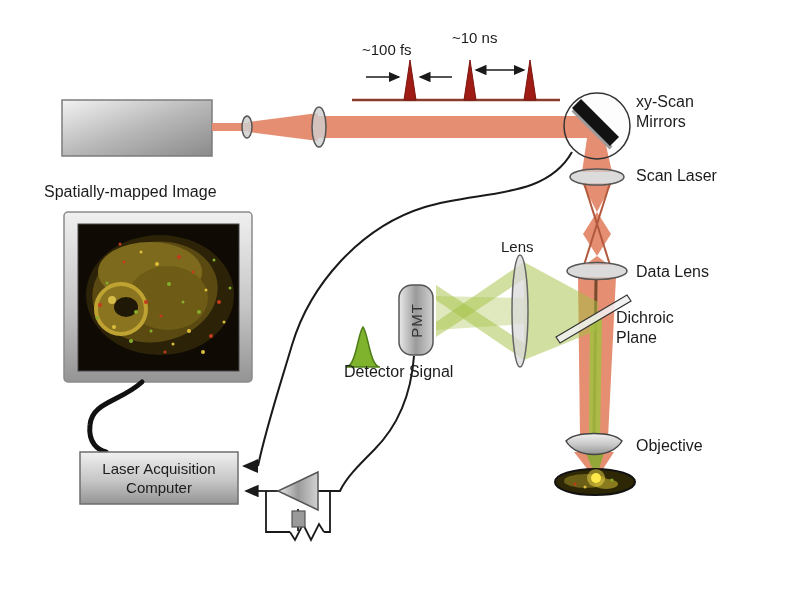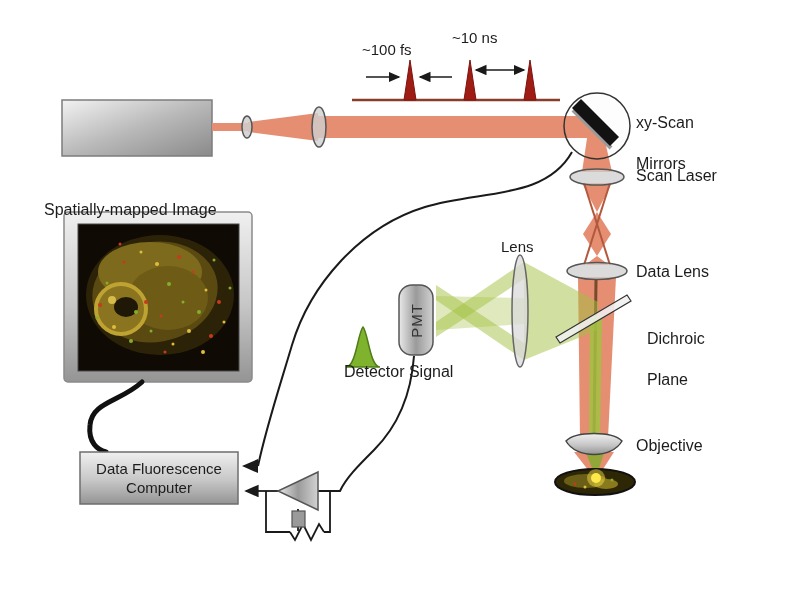--- a/index.html
+++ b/index.html
@@ -1,21 +1,21 @@
 <!DOCTYPE html>
 <html><head>
 <meta charset="utf-8">
 <style>
   html,body{margin:0;padding:0;background:#fff;}
   .stage{position:relative;width:790px;height:600px;background:#ffffff;overflow:hidden;
          font-family:"Liberation Sans", sans-serif;}
   .stage svg{position:absolute;left:0;top:0;}
   .lbl{position:absolute;color:#1c1c1c;font-size:16px;line-height:20px;white-space:nowrap;}
   .lbl.small{font-size:15px;}
-  .lbl span{display:block;margin-top:21px;}
+  .lbl span{display:block;}
   .computer-box-label{position:absolute;left:80px;top:452px;width:158px;height:52px;
          display:flex;flex-direction:column;align-items:center;justify-content:center;
          color:#1c1c1c;font-size:15px;line-height:19px;}
   .pmt-label{position:absolute;left:399px;top:285px;width:34px;height:70px;
          display:flex;align-items:center;justify-content:center;color:#333;font-size:15px;}
   .pmt-label span{transform:rotate(-90deg);letter-spacing:1px;}
 </style>
 </head>
 <body>
 
@@ -198,32 +198,32 @@
 
 <div class="lbl small" style="left:362px;top:40px">~100 fs</div>
 <div class="lbl small" style="left:452px;top:28px">~10 ns</div>
 
 <div class="lbl" style="left:636px;top:92px">
   <span>xy-Scan</span>
   <span>Mirrors</span>
 </div>
 <div class="lbl" style="left:636px;top:166px">Scan Laser</div>
 <div class="lbl" style="left:636px;top:262px">Data Lens</div>
-<div class="lbl" style="left:647px;top:308px">
+<div class="lbl" style="left:616px;top:308px">
   <span>Dichroic</span>
   <span>Plane</span>
 </div>
 <div class="lbl" style="left:636px;top:436px">Objective</div>
 
 <div class="lbl small" style="left:501px;top:237px">Lens</div>
 <div class="lbl" style="left:344px;top:362px">Detector Signal</div>
-<div class="lbl" style="left:44px;top:200px">Spatially-mapped Image</div>
+<div class="lbl" style="left:44px;top:182px">Spatially-mapped Image</div>
 
 <div class="computer-box-label">
-  <span>Data Fluorescence</span>
+  <span>Laser Acquisition</span>
   <span>Computer</span>
 </div>
 
 <div class="pmt-label">
   <span>PMT</span>
 </div>
 
 </div>
 
 </body></html>

